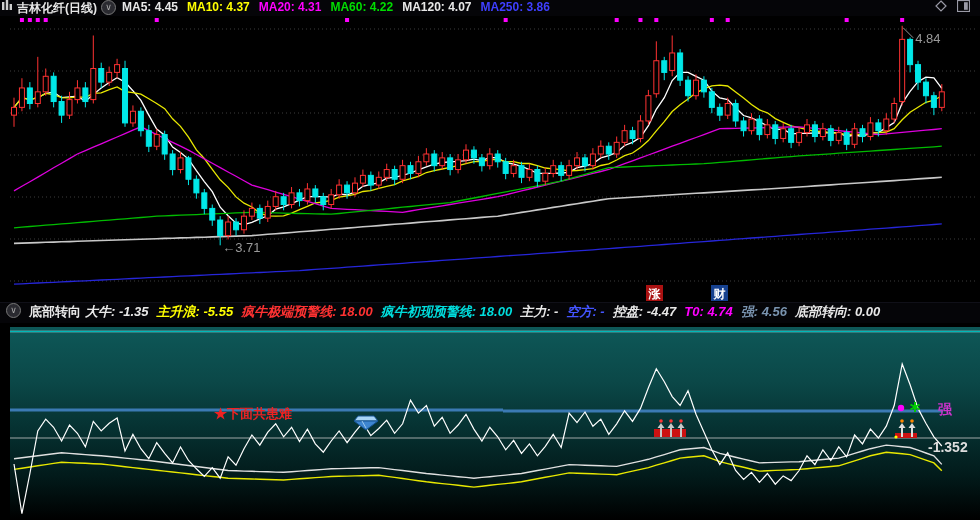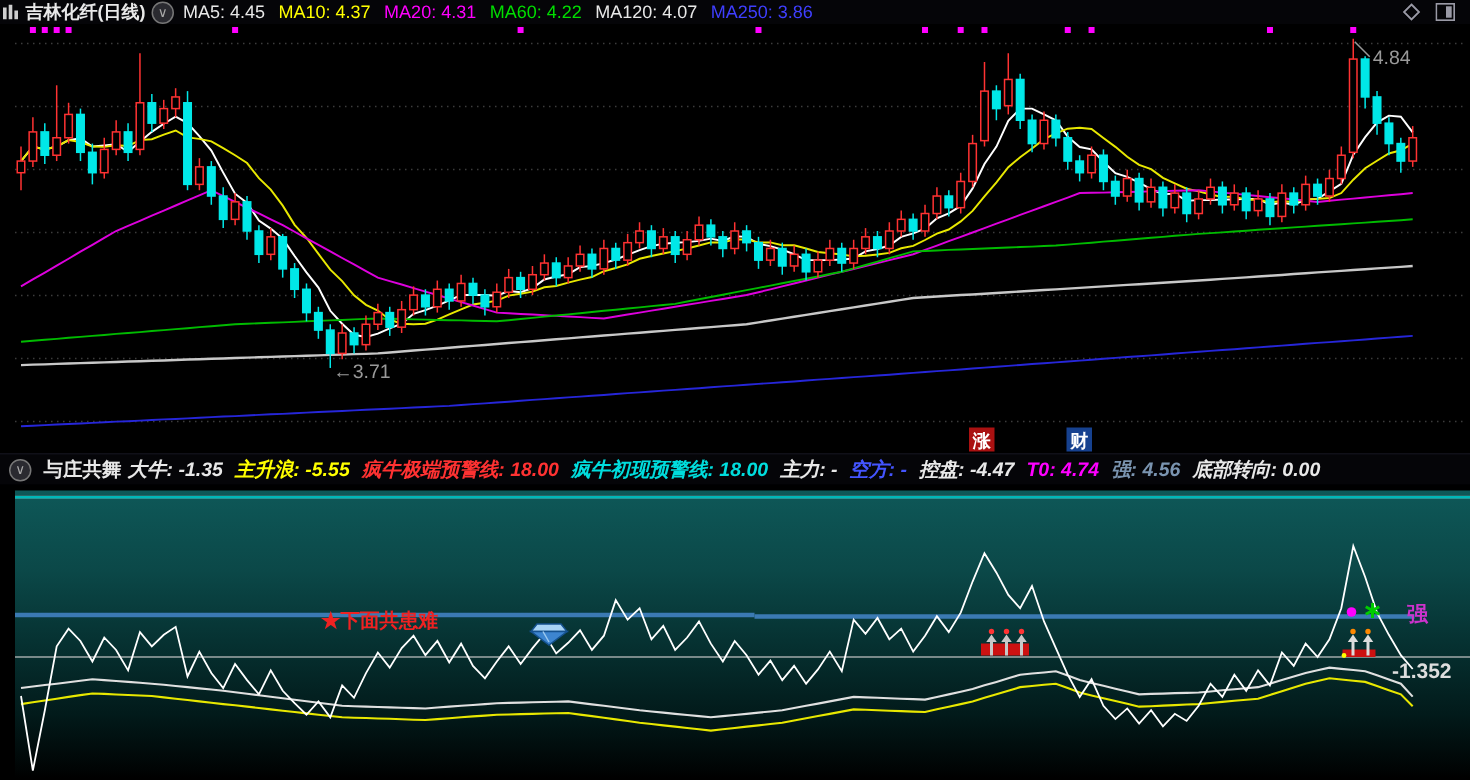--- a/index.html
+++ b/index.html
@@ -1,21 +1,21 @@
 <!DOCTYPE html>
 <html><head>
 <meta charset="utf-8">
 <style>
   html,body{margin:0;padding:0;background:#000;}
   #app{position:relative;width:980px;height:520px;background:#000;overflow:hidden;
        font-family:"Liberation Sans",sans-serif;}
-  .bar{display:flex;align-items:center;background:#050508;white-space:nowrap;overflow:hidden;}
+  .bar{display:flex;background:#050508;white-space:nowrap;overflow:hidden;}
   #topbar{height:16px;font-size:12px;gap:0;}
   #indbar{height:20px;font-size:13px;border-top:1px solid #101018;}
-  .t-item{margin-right:9px;font-weight:normal;}
+  .t-item{margin-right:9px;font-weight:bold;}
   .i-item{margin-right:8px;font-weight:bold;font-style:italic;}
   .title{color:#e8e8e8;font-weight:bold;margin:0 4px 0 2px;}
   .chev{width:13px;height:13px;border-radius:50%;background:#2a2a30;border:1px solid #777;
         display:inline-flex;align-items:center;justify-content:center;color:#aaa;
         font-size:9px;line-height:1;margin-right:6px;flex:0 0 auto;}
   .menu-ic{width:10px;height:10px;margin:0 3px 0 2px;display:inline-block;flex:0 0 auto;}
   .spacer{flex:1;}
   .corner-ic{margin-right:10px;color:#9a9aa6;flex:0 0 auto;display:inline-flex;}
   svg{display:block;}
   text{font-family:"Liberation Sans",sans-serif;}
@@ -557,21 +557,21 @@
         <text x="654.5" y="282" fill="#ffffff" font-size="12" text-anchor="middle" font-weight="bold">涨</text>
       </g>
       <g>
         <rect x="711" y="269" width="17" height="16" fill="#16418f"></rect>
         <text x="719.5" y="282" fill="#ffffff" font-size="12" text-anchor="middle" font-weight="bold">财</text>
       </g>
     </svg>
 
   <div id="indbar" class="bar">
     <span class="chev" style="margin-left:6px">∨</span>
-    <span class="title">与庄共舞</span>
+    <span class="title">底部转向</span>
     <span id="ind-labels"><span class="i-item" style="color: rgb(232, 232, 232);">大牛: -1.35</span><span class="i-item" style="color: rgb(255, 255, 0);">主升浪: -5.55</span><span class="i-item" style="color: rgb(255, 50, 50);">疯牛极端预警线: 18.00</span><span class="i-item" style="color: rgb(0, 221, 221);">疯牛初现预警线: 18.00</span><span class="i-item" style="color: rgb(232, 232, 232);">主力: -</span><span class="i-item" style="color: rgb(68, 85, 255);">空方: -</span><span class="i-item" style="color: rgb(232, 232, 232);">控盘: -4.47</span><span class="i-item" style="color: rgb(255, 0, 255);">T0: 4.74</span><span class="i-item" style="color: rgb(122, 148, 176);">强: 4.56</span><span class="i-item" style="color: rgb(232, 232, 232);">底部转向: 0.00</span></span>
   </div>
 
   <svg id="panel-chart" width="980" height="198">
       <defs>
         <linearGradient id="tealgrad" x1="0" y1="0" x2="0" y2="1">
           <stop offset="0%" stop-color="#0e5858"></stop>
           <stop offset="28%" stop-color="#0b4848"></stop>
           <stop offset="52%" stop-color="#063232"></stop>
           <stop offset="78%" stop-color="#021a1a"></stop>

